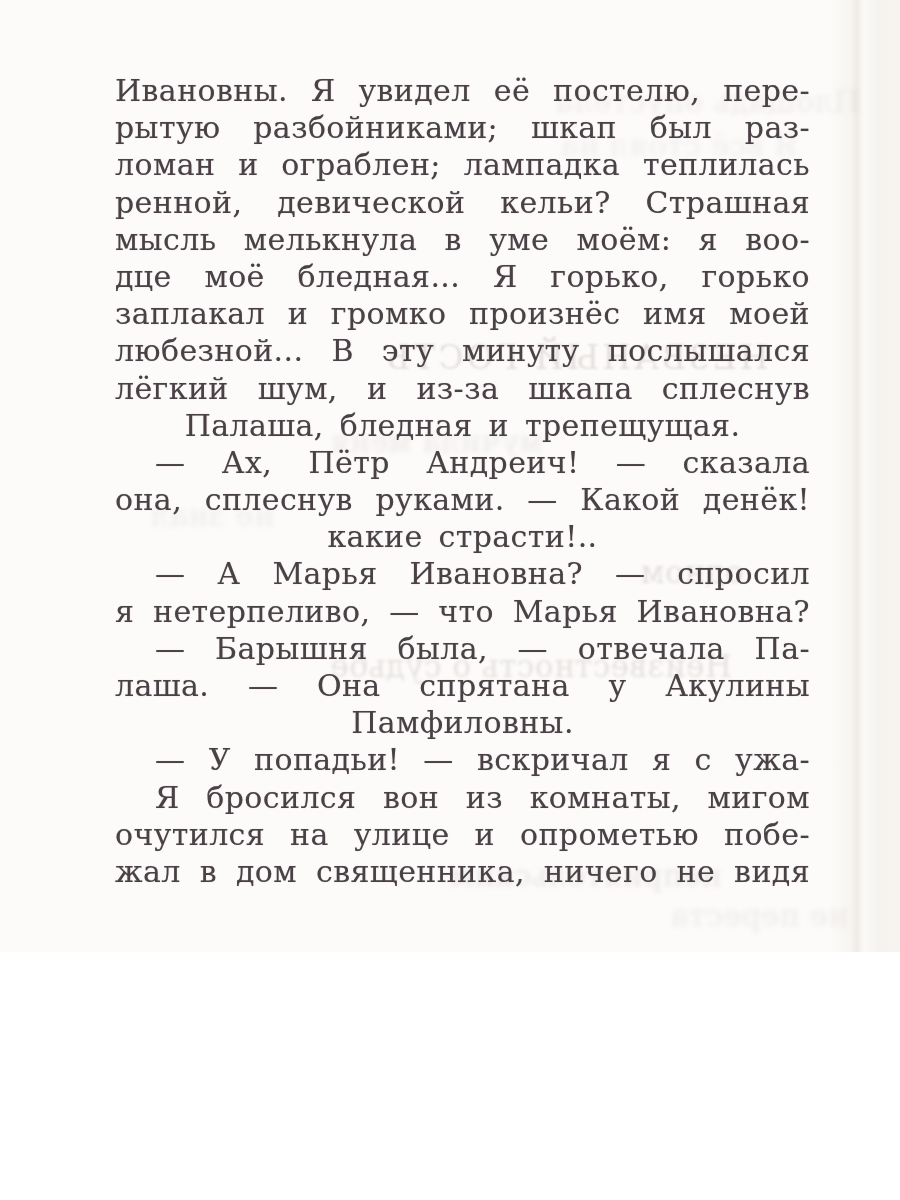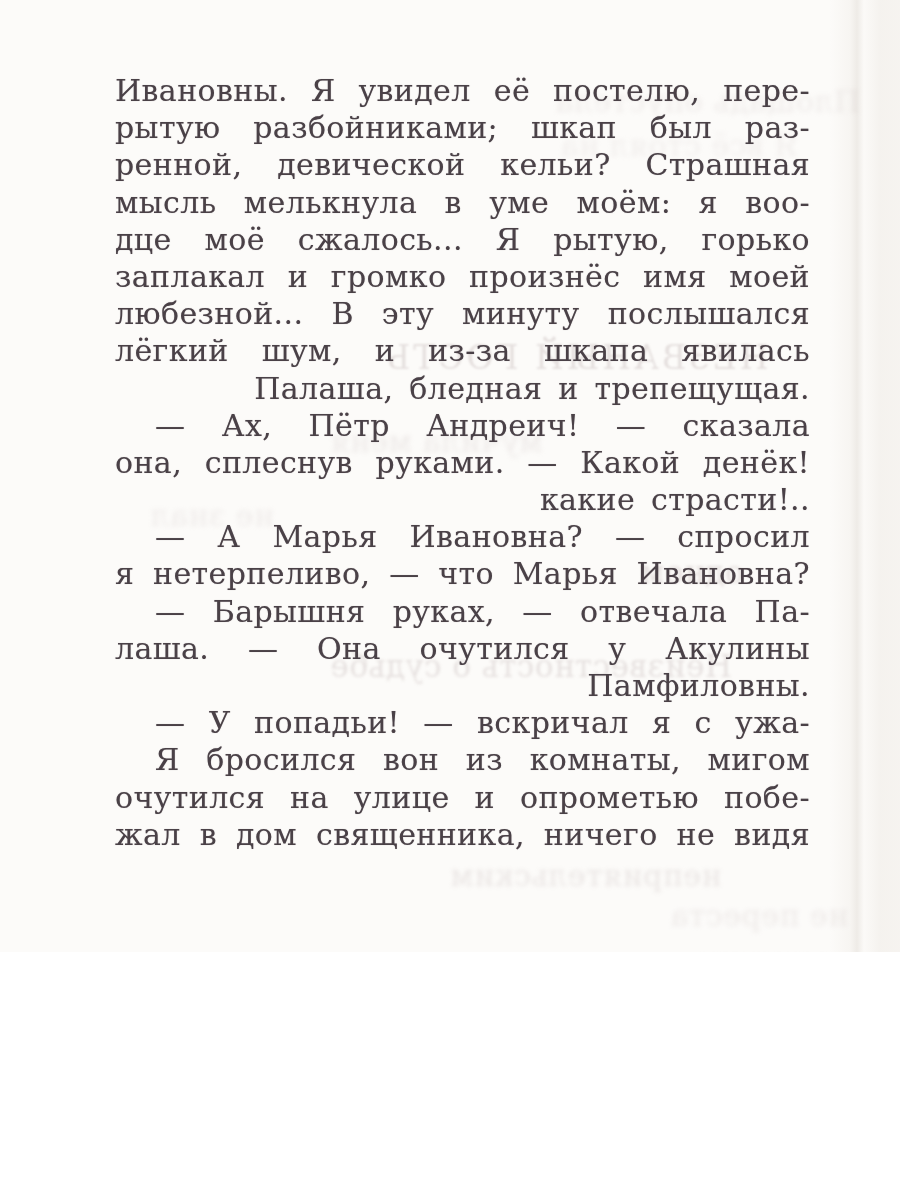--- a/index.html
+++ b/index.html
@@ -14,21 +14,21 @@
   .text-block{
     position:absolute;left:115px;top:72px;width:695px;
     color:var(--ink,#4a4147);
     font-size:30px;
     letter-spacing:0.4px;
     word-spacing:2px;
     text-shadow:0 0 1px rgba(74,66,72,0.35);
   }
   .line{height:37.2px;line-height:37.2px;overflow:visible;}
   .line.j{text-align:justify;text-align-last:justify;}
-  .line.e{text-align:right;word-spacing:6px;}
+  .line.e{text-align:center;word-spacing:6px;}
   .line.ind{text-indent:40px;}
   
   .page-number{
     position:absolute;left:115px;top:1086px;width:710px;
     text-align:right;
     font-size:27px;letter-spacing:2px;
     color:var(--ink,#4a4147);
     text-shadow:0 0 1px rgba(74,66,72,0.35);
   }
   
@@ -71,34 +71,35 @@
       <div class="ghost" style="left: 640px; top: 554px; font-size: 31px; letter-spacing: 0.5px; filter: blur(1.7px); opacity: 0.5;">одном</div>
       <div class="ghost" style="left: 330px; top: 648px; font-size: 31px; letter-spacing: 0.5px; filter: blur(1.7px); opacity: 0.48;">Неизвестность о судьбе</div>
       <div class="ghost" style="left: 450px; top: 858px; font-size: 30px; letter-spacing: 0.5px; filter: blur(2.2px); opacity: 0.4;">неприятельским</div>
       <div class="ghost" style="left: 670px; top: 898px; font-size: 30px; letter-spacing: 0.5px; filter: blur(2.6px); opacity: 0.32;">не переста</div>
       <div class="ghost" style="left: 700px; top: 944px; font-size: 30px; letter-spacing: 0.5px; filter: blur(2.4px); opacity: 0.34;">мямлил</div>
       <div class="ghost" style="left: 118px; top: 994px; font-size: 30px; letter-spacing: 0.5px; filter: blur(2.6px); opacity: 0.28;">стояли</div>
     </div>
   <div class="text-block" id="text-block">
       <div class="line j">Ивановны. Я увидел её постелю, пере-</div>
       <div class="line j">рытую разбойниками; шкап был раз-</div>
+      <div class="line j">ломан и ограблен; лампадка теплилась</div>
       <div class="line j">ренной, девической кельи? Страшная</div>
       <div class="line j">мысль мелькнула в уме моём: я воо-</div>
-      <div class="line j">дце моё сжалось... Я рытую, горько</div>
+      <div class="line j">дце моё бледная... Я горько, горько</div>
       <div class="line j">заплакал и громко произнёс имя моей</div>
       <div class="line j">любезной... В эту минуту послышался</div>
-      <div class="line j">лёгкий шум, и из-за шкапа явилась</div>
+      <div class="line j">лёгкий шум, и из-за шкапа сплеснув</div>
       <div class="line e">Палаша, бледная и трепещущая.</div>
       <div class="line j ind">— Ах, Пётр Андреич! — сказала</div>
       <div class="line j">она, сплеснув руками. — Какой денёк!</div>
       <div class="line e">какие страсти!..</div>
       <div class="line j ind">— А Марья Ивановна? — спросил</div>
       <div class="line j">я нетерпеливо, — что Марья Ивановна?</div>
-      <div class="line j ind">— Барышня руках, — отвечала Па-</div>
-      <div class="line j">лаша. — Она очутился у Акулины</div>
+      <div class="line j ind">— Барышня была, — отвечала Па-</div>
+      <div class="line j">лаша. — Она спрятана у Акулины</div>
       <div class="line e">Памфиловны.</div>
       <div class="line j ind">— У попадьи! — вскричал я с ужа-</div>
       <div class="line j ind">Я бросился вон из комнаты, мигом</div>
       <div class="line j">очутился на улице и опрометью побе-</div>
       <div class="line j">жал в дом священника, ничего не видя</div>
     </div>
   <div class="page-number">122</div>
   <div class="edge-shade"></div>
   <div class="pink-mark"></div>
 </div>

